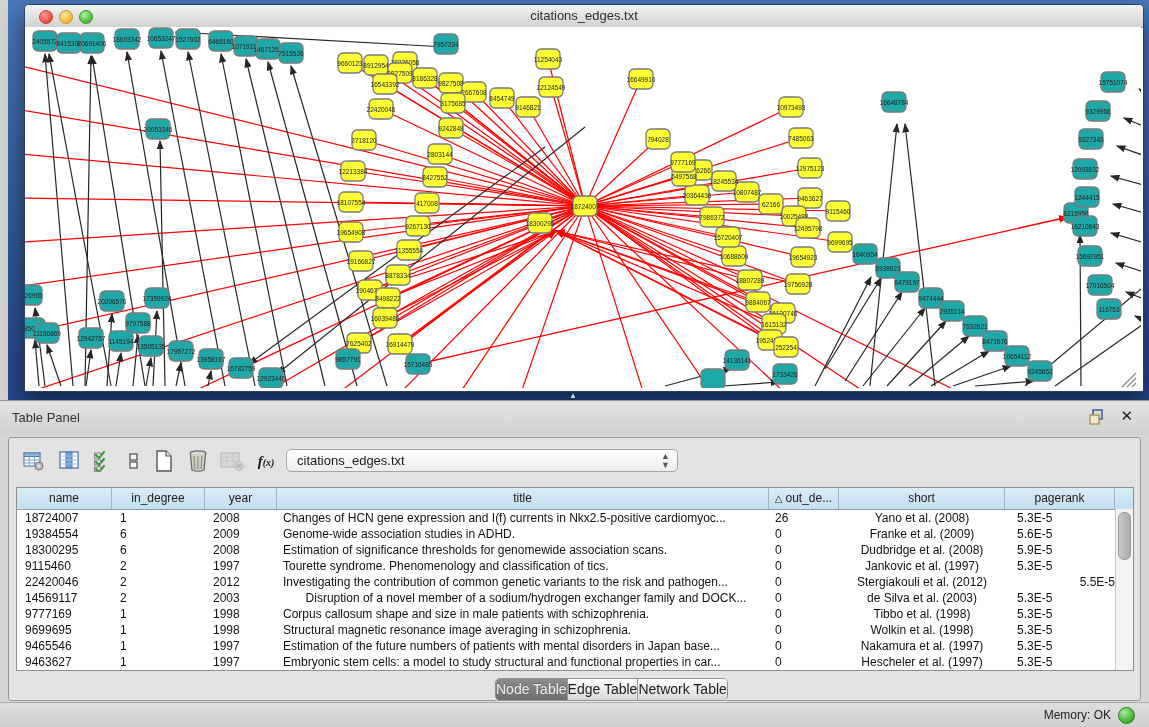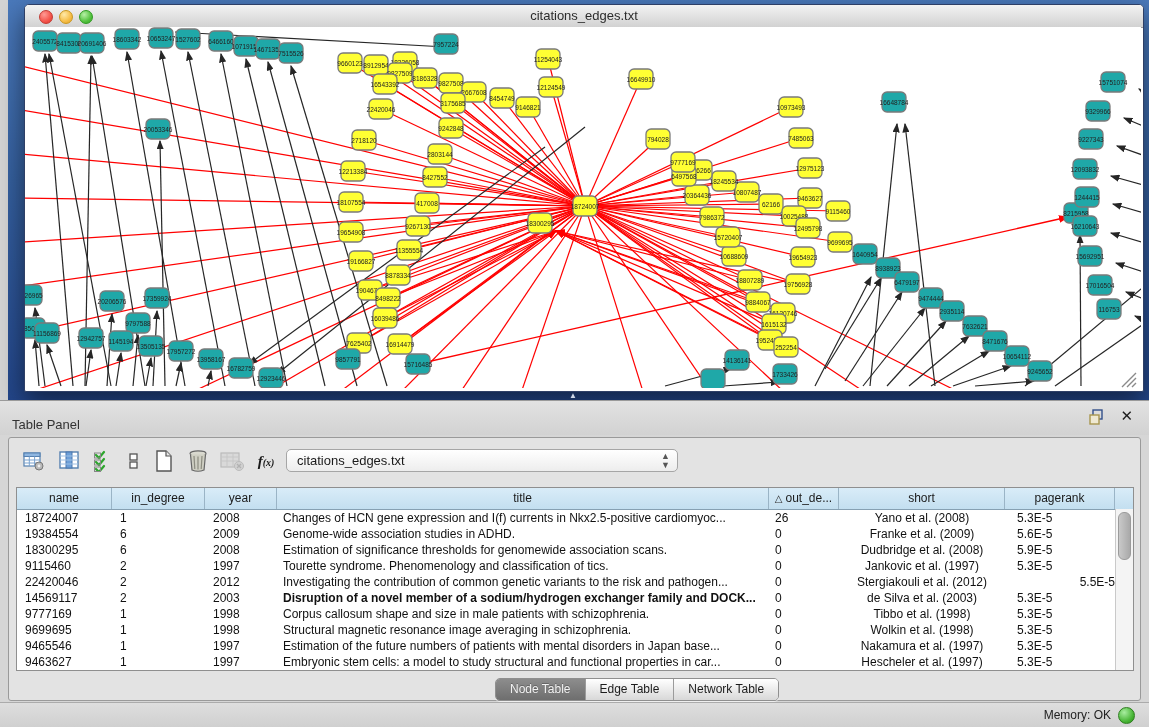--- a/index.html
+++ b/index.html
@@ -42,21 +42,21 @@
     position:absolute;left:566px;top:392px;width:14px;height:8px;
     color:#cdd6e6;font-size:8px;line-height:8px;text-align:center;
   }
   
   .table-panel{position:absolute;left:0;top:400px;width:1149px;height:302px;background:#d6d6d6;}
   .panel-header{
     position:absolute;left:0;top:0;width:1149px;height:34px;
     background:linear-gradient(180deg,#e2e2e2,#d2d2d2);
     border-top:1px solid #9a9a9a;
   }
-  .panel-header .panel-title{position:absolute;left:12px;top:16px;font-size:13px;color:#333;}
+  .panel-header .panel-title{position:absolute;left:12px;top:9px;font-size:13px;color:#333;}
   .panel-float{position:absolute;right:44px;top:8px;width:16px;height:16px;}
   .panel-close{position:absolute;right:16px;top:6px;font-size:15px;font-weight:bold;color:#1c1c1c;cursor:default;}
   .panel-body{
     position:absolute;left:8px;top:37px;width:1131px;height:262px;
     background:#e3e3e3;border:1px solid #9a9a9a;border-radius:3px;
   }
   
   .tp-toolbar{position:absolute;left:0;top:0;width:100%;height:48px;}
   .tbtn{position:absolute;top:10px;width:26px;height:26px;display:flex;align-items:center;justify-content:center;}
   .tbtn svg{display:block;}
@@ -95,21 +95,21 @@
   }
   .vthumb{position:absolute;left:2px;top:3px;width:11px;height:46px;border-radius:6px;
     background:linear-gradient(90deg,#c9c9c9,#a9a9a9);border:1px solid #9b9b9b;}
   
   .seg{
     position:absolute;left:486px;top:240px;height:21px;display:flex;
     border:1px solid #8f8f8f;border-radius:5px;overflow:hidden;
     box-shadow:0 1px 0 rgba(255,255,255,.6);
   }
   .seg-btn{
-    padding:0 14px;font-size:12px;line-height:20px;color:#1c1c1c;
+    padding:0 0;font-size:14px;line-height:20px;color:#1c1c1c;
     background:linear-gradient(180deg,#ffffff,#d8d8d8);
     border-right:1px solid #9b9b9b;white-space:nowrap;
   }
   .seg-btn:last-child{border-right:none;}
   .seg-btn.sel{
     background:linear-gradient(180deg,#8d8d8d,#6e6e6e);color:#f1f1f1;
     text-shadow:0 -1px 0 rgba(0,0,0,.25);
   }
   
   .statusbar{
@@ -891,21 +891,21 @@
             <div class="g-cell" style="width: 72px; text-align: left; padding-left: 8px;">2012</div>
             <div class="g-cell" style="width: 492px; text-align: left; padding-left: 6px;">Investigating the contribution of common genetic variants to the risk and pathogen...</div>
             <div class="g-cell" style="width: 70px; text-align: left; padding-left: 6px;">0</div>
             <div class="g-cell" style="width: 166px; text-align: center;">Stergiakouli et al. (2012)</div>
             <div class="g-cell" style="width: 110px; text-align: right; padding-left: 12px;">5.5E-5</div>
           </div>
           <div class="grid-row">
             <div class="g-cell" style="width: 95px; text-align: left; padding-left: 8px;">14569117</div>
             <div class="g-cell" style="width: 93px; text-align: left; padding-left: 8px;">2</div>
             <div class="g-cell" style="width: 72px; text-align: left; padding-left: 8px;">2003</div>
-            <div class="g-cell" style="width: 492px; text-align: left; padding-left: 6px; font-weight: bold;">Disruption of a novel member of a sodium/hydrogen exchanger family and DOCK...</div>
+            <div class="g-cell" style="width: 492px; text-align: center; padding-left: 6px;">Disruption of a novel member of a sodium/hydrogen exchanger family and DOCK...</div>
             <div class="g-cell" style="width: 70px; text-align: left; padding-left: 6px;">0</div>
             <div class="g-cell" style="width: 166px; text-align: center;">de Silva et al. (2003)</div>
             <div class="g-cell" style="width: 110px; text-align: left; padding-left: 12px;">5.3E-5</div>
           </div>
           <div class="grid-row">
             <div class="g-cell" style="width: 95px; text-align: left; padding-left: 8px;">9777169</div>
             <div class="g-cell" style="width: 93px; text-align: left; padding-left: 8px;">1</div>
             <div class="g-cell" style="width: 72px; text-align: left; padding-left: 8px;">1998</div>
             <div class="g-cell" style="width: 492px; text-align: left; padding-left: 6px;">Corpus callosum shape and size in male patients with schizophrenia.</div>
             <div class="g-cell" style="width: 70px; text-align: left; padding-left: 6px;">0</div>

